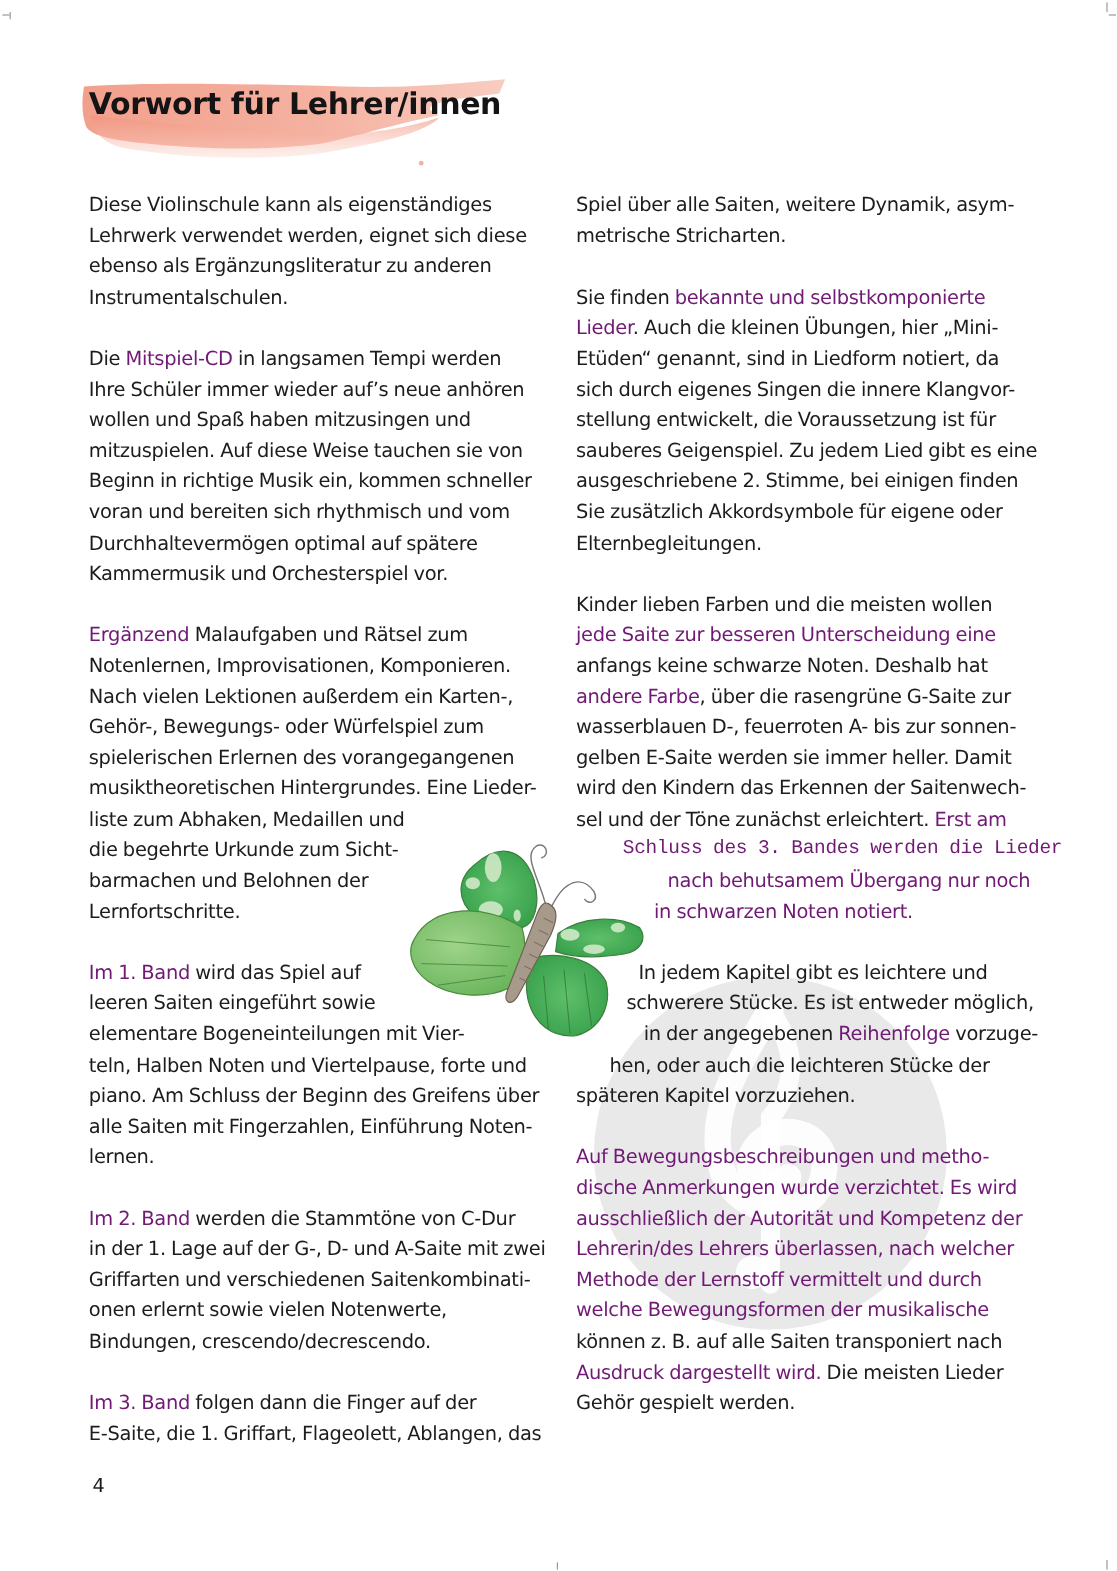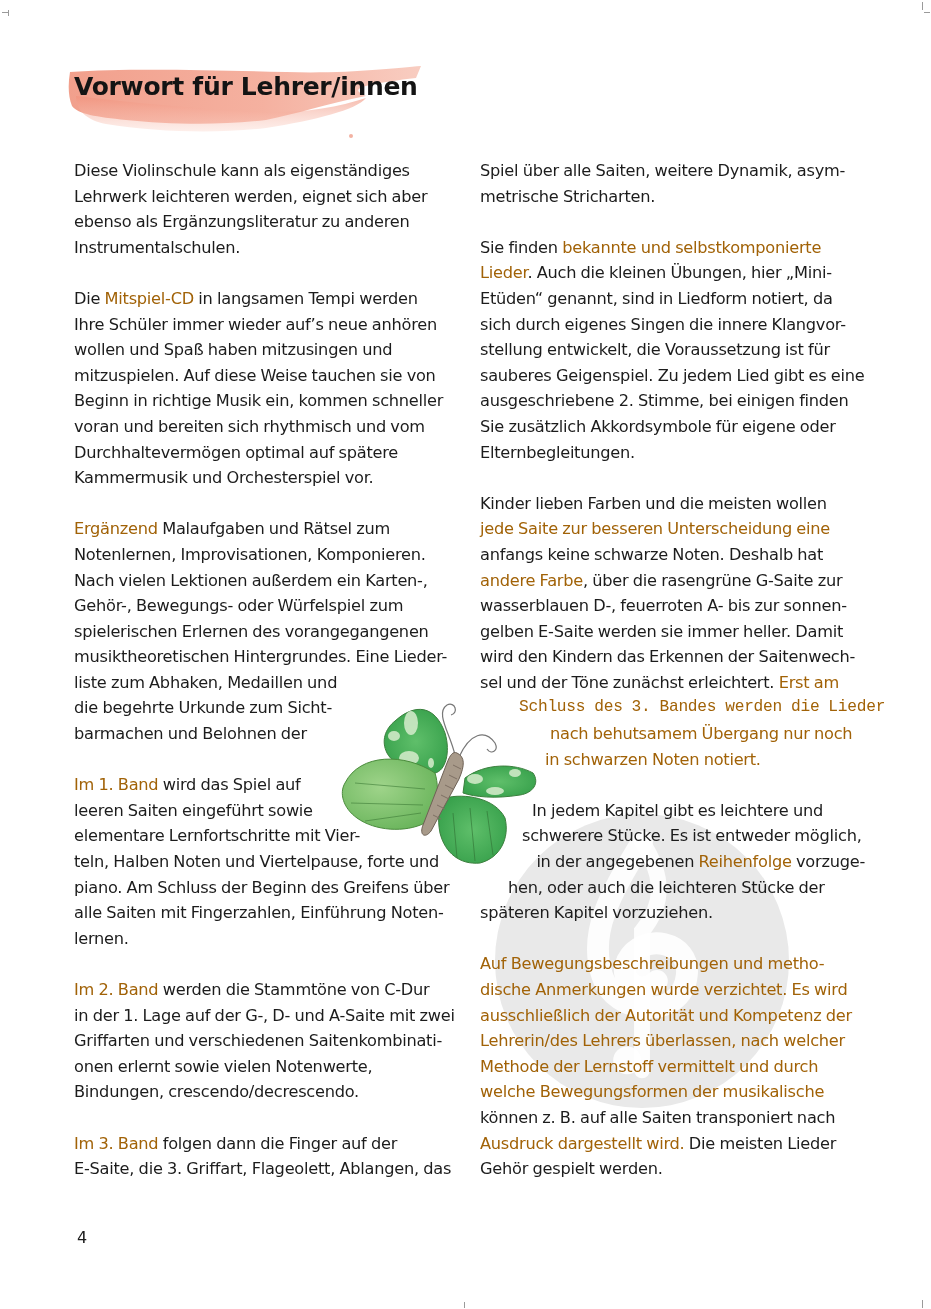--- a/index.html
+++ b/index.html
@@ -67,21 +67,21 @@
       top: 158px;
       font-size: 16.2px;
       line-height: 25.6px;
       letter-spacing: -0.25px;
       word-spacing: -0.5px;
     }
     .col-left { left: 74px; width: 380px; }
     .col-right { left: 480px; width: 385px; top: 158px; }
     .para { margin: 0 0 25.6px 0; }
     .line { display: block; white-space: nowrap; }
-    .hl { color: #a16207; }
+    .hl { color: #701a75; }
     .page-number {
       position: absolute;
       left: 77px;
       top: 1228px;
       font-size: 16px;
       color: #1c1c1c;
     }
     .crop {
       position: absolute;
       background: #9a9a9a;
@@ -122,21 +122,21 @@
       <path d="M4 10 C60 6, 140 8, 220 10 C280 12, 330 6, 355 4 L350 16 C300 22, 280 26, 300 34 C260 42, 230 52, 200 58 C150 64, 100 62, 60 58 C30 55, 12 52, 6 44 C2 34, 2 22, 4 10 Z" fill="url(#bg1)" opacity="0.85"></path>
       <path d="M10 34 C60 40, 120 46, 190 50 C230 52, 270 46, 300 36 C290 48, 250 58, 200 66 C150 72, 90 70, 40 62 C20 58, 10 48, 10 34 Z" fill="url(#bg2)" opacity="0.7"></path>
       <circle cx="285" cy="74" r="2" fill="#f3b2a2"></circle>
     </svg>
     <h1 class="title">Vorwort für Lehrer/innen</h1>
   </div>
 
   <div class="col col-left">
     <p class="para">
       <span class="line">Diese Violinschule kann als eigenständiges</span>
-      <span class="line">Lehrwerk leichteren werden, eignet sich aber</span>
+      <span class="line">Lehrwerk verwendet werden, eignet sich diese</span>
       <span class="line">ebenso als Ergänzungsliteratur zu anderen</span>
       <span class="line">Instrumentalschulen.</span>
     </p>
     <p class="para">
       <span class="line"><span>Die </span><span class="hl">Mitspiel-CD</span><span> in langsamen Tempi werden</span></span>
       <span class="line">Ihre Schüler immer wieder auf’s neue anhören</span>
       <span class="line">wollen und Spaß haben mitzusingen und</span>
       <span class="line">mitzuspielen. Auf diese Weise tauchen sie von</span>
       <span class="line">Beginn in richtige Musik ein, kommen schneller</span>
       <span class="line">voran und bereiten sich rhythmisch und vom</span>
@@ -146,40 +146,41 @@
     <p class="para">
       <span class="line"><span class="hl">Ergänzend</span><span> Malaufgaben und Rätsel zum</span></span>
       <span class="line">Notenlernen, Improvisationen, Komponieren.</span>
       <span class="line">Nach vielen Lektionen außerdem ein Karten-,</span>
       <span class="line">Gehör-, Bewegungs- oder Würfelspiel zum</span>
       <span class="line">spielerischen Erlernen des vorangegangenen</span>
       <span class="line">musiktheoretischen Hintergrundes. Eine Lieder-</span>
       <span class="line">liste zum Abhaken, Medaillen und</span>
       <span class="line">die begehrte Urkunde zum Sicht-</span>
       <span class="line">barmachen und Belohnen der</span>
+      <span class="line">Lernfortschritte.</span>
     </p>
     <p class="para">
       <span class="line"><span class="hl">Im 1. Band</span><span> wird das Spiel auf</span></span>
       <span class="line">leeren Saiten eingeführt sowie</span>
-      <span class="line">elementare Lernfortschritte mit Vier-</span>
+      <span class="line">elementare Bogeneinteilungen mit Vier-</span>
       <span class="line">teln, Halben Noten und Viertelpause, forte und</span>
       <span class="line">piano. Am Schluss der Beginn des Greifens über</span>
       <span class="line">alle Saiten mit Fingerzahlen, Einführung Noten-</span>
       <span class="line">lernen.</span>
     </p>
     <p class="para">
       <span class="line"><span class="hl">Im 2. Band</span><span> werden die Stammtöne von C-Dur</span></span>
       <span class="line">in der 1. Lage auf der G-, D- und A-Saite mit zwei</span>
       <span class="line">Griffarten und verschiedenen Saitenkombinati-</span>
       <span class="line">onen erlernt sowie vielen Notenwerte,</span>
       <span class="line">Bindungen, crescendo/decrescendo.</span>
     </p>
     <p class="para">
       <span class="line"><span class="hl">Im 3. Band</span><span> folgen dann die Finger auf der</span></span>
-      <span class="line">E-Saite, die 3. Griffart, Flageolett, Ablangen, das</span>
+      <span class="line">E-Saite, die 1. Griffart, Flageolett, Ablangen, das</span>
     </p>
   </div>
 
   <div class="col col-right">
     <p class="para">
       <span class="line">Spiel über alle Saiten, weitere Dynamik, asym-</span>
       <span class="line">metrische Stricharten.</span>
     </p>
     <p class="para">
       <span class="line"><span>Sie finden </span><span class="hl">bekannte und selbstkomponierte</span></span>
@@ -195,21 +196,21 @@
     <p class="para">
       <span class="line">Kinder lieben Farben und die meisten wollen</span>
       <span class="line hl">jede Saite zur besseren Unterscheidung eine</span>
       <span class="line">anfangs keine schwarze Noten. Deshalb hat</span>
       <span class="line"><span class="hl">andere Farbe</span><span>, über die rasengrüne G-Saite zur</span></span>
       <span class="line">wasserblauen D-, feuerroten A- bis zur sonnen-</span>
       <span class="line">gelben E-Saite werden sie immer heller. Damit</span>
       <span class="line">wird den Kindern das Erkennen der Saitenwech-</span>
       <span class="line"><span>sel und der Töne zunächst erleichtert. </span><span class="hl">Erst am</span></span>
       <span class="line hl" style="padding-left:39px;font-family:Liberation Mono, monospace;">Schluss des 3. Bandes werden die Lieder</span>
-      <span class="line hl" style="padding-left:70px;">nach behutsamem Übergang nur noch</span>
+      <span class="line hl" style="padding-left:70px;text-align:center;">nach behutsamem Übergang nur noch</span>
       <span class="line hl" style="padding-left:65px;">in schwarzen Noten notiert.</span>
     </p>
     <p class="para">
       <span class="line" style="padding-left:52px;">In jedem Kapitel gibt es leichtere und</span>
       <span class="line" style="padding-left:42px;">schwerere Stücke. Es ist entweder möglich,</span>
       <span class="line" style="padding-left:36px;text-align:right;"><span>in der angegebenen </span><span class="hl">Reihenfolge</span><span> vorzuge-</span></span>
       <span class="line" style="padding-left:28px;">hen, oder auch die leichteren Stücke der</span>
       <span class="line">späteren Kapitel vorzuziehen.</span>
     </p>
     <p class="para">

